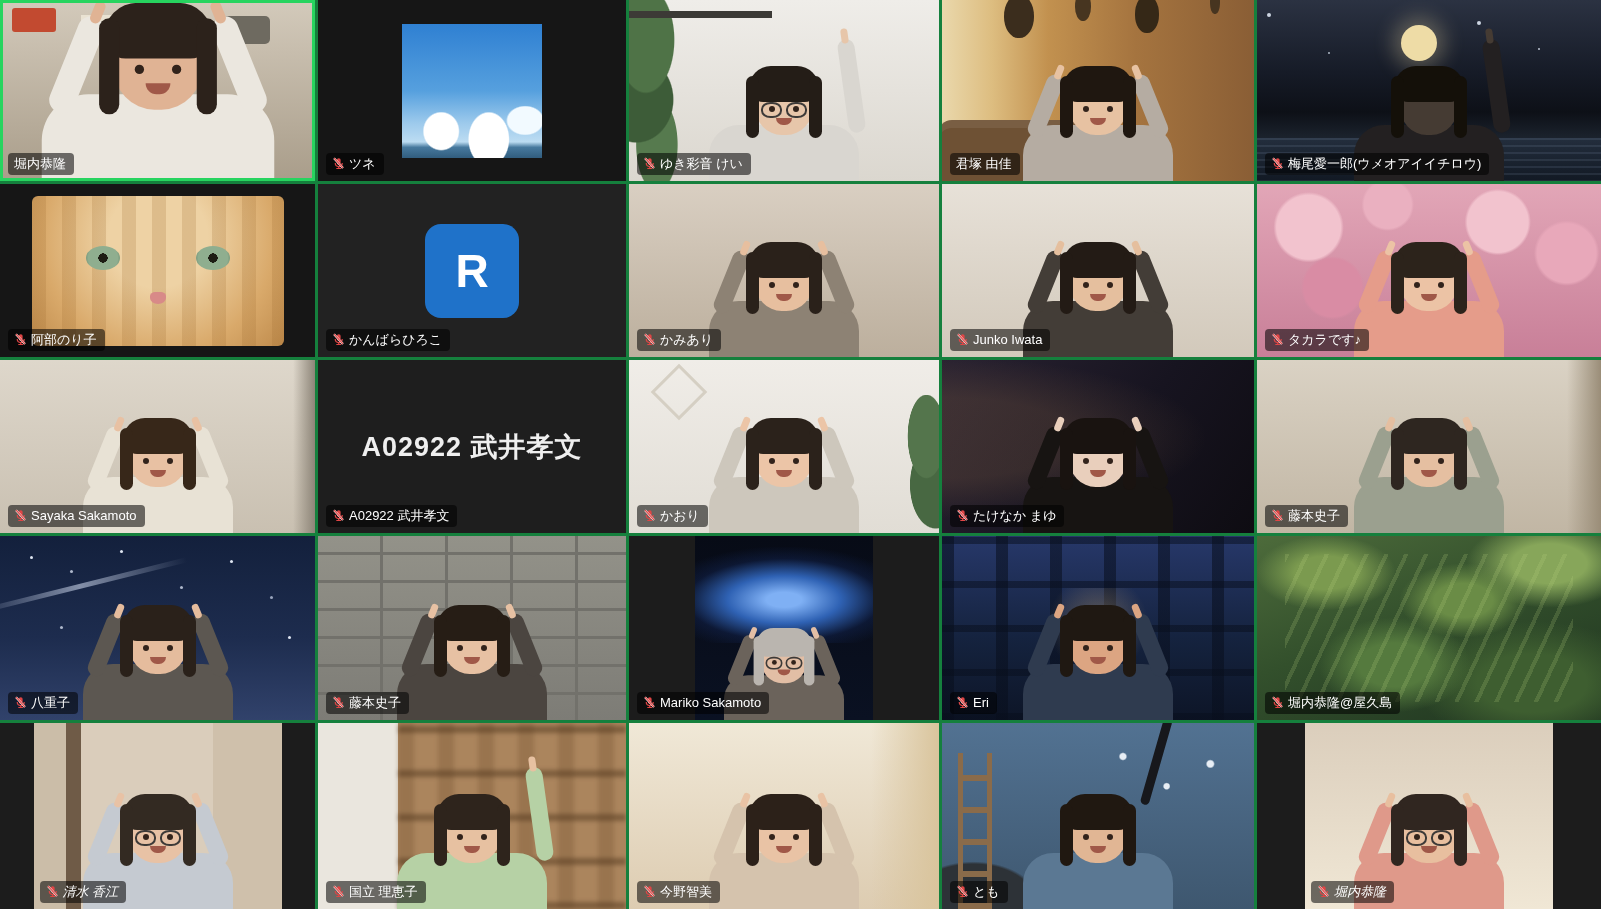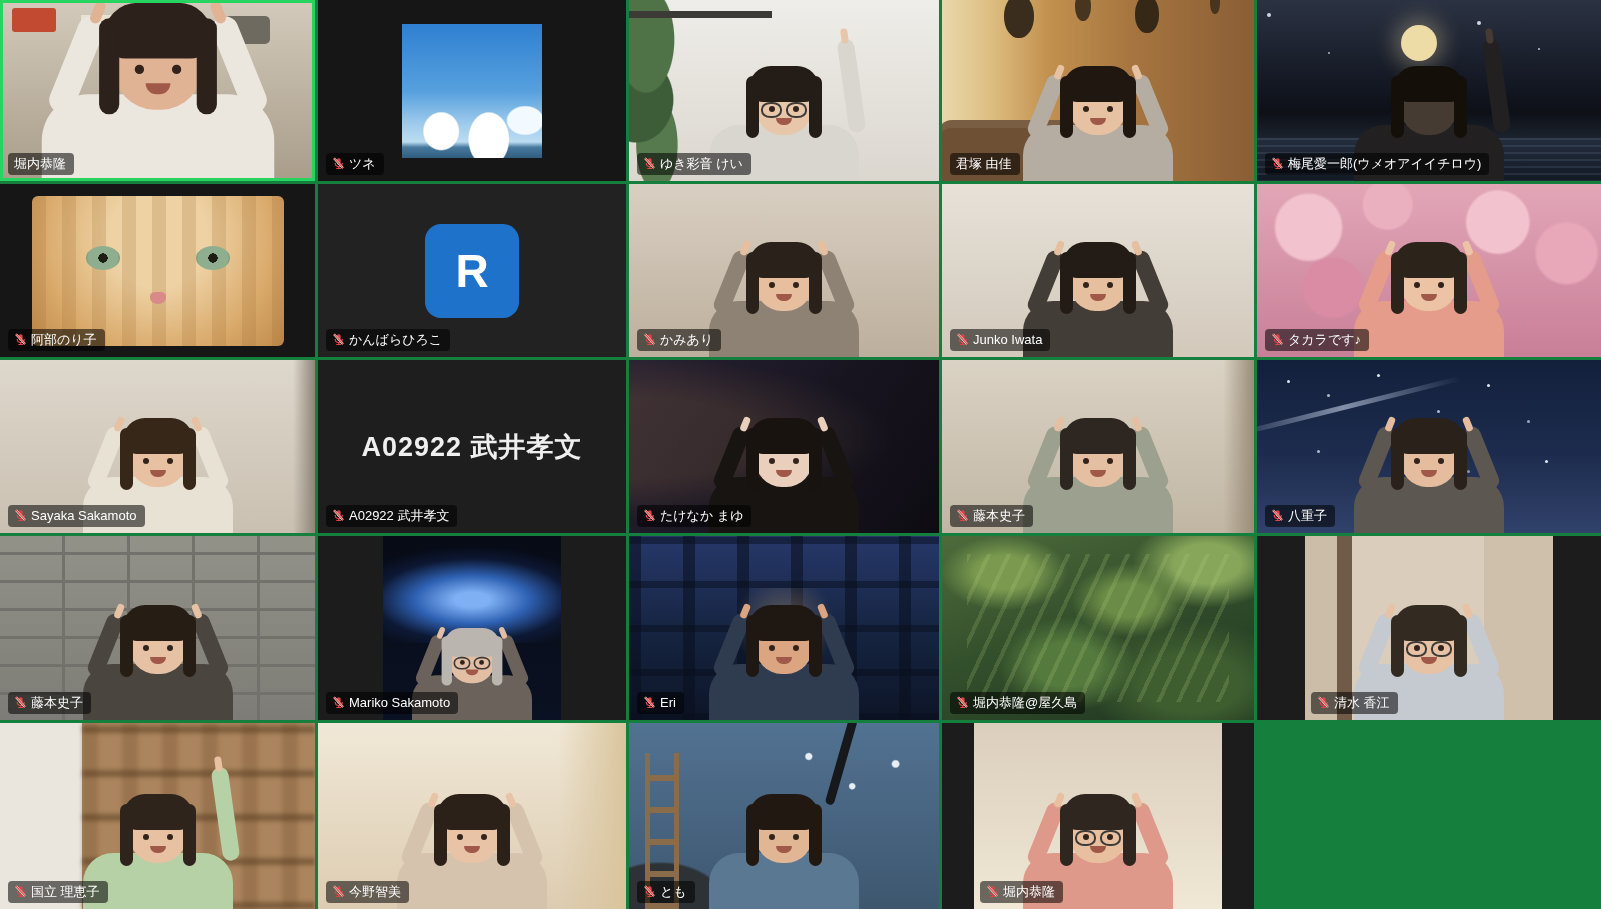--- a/index.html
+++ b/index.html
@@ -57,21 +57,21 @@
   .cat-eye.l{left:54px;} .cat-eye.r{right:54px;}
   .cat-nose{position:absolute;top:96px;left:50%;transform:translateX(-50%);width:16px;height:12px;background:#d88a88;border-radius:40% 40% 60% 60%;}
   .avatar-letter{position:absolute;left:50%;top:50%;transform:translate(-50%,-50%);width:94px;height:94px;border-radius:16px;
     background:var(--avatar-bg,#1f72c9);color:#fff;font-size:46px;font-weight:bold;display:flex;align-items:center;justify-content:center;}
   .card-text{position:absolute;inset:0;display:flex;align-items:center;justify-content:center;color:#efefef;font-size:27px;font-weight:bold;letter-spacing:1px;}
 
   
   .label{position:absolute;left:8px;bottom:6px;z-index:5;display:flex;align-items:center;gap:4px;
     background:rgba(0,0,0,.55);color:var(--label-text,#fff);font-size:13px;line-height:17px;
     padding:2px 8px 3px 6px;border-radius:4px;max-width:calc(100% - 18px);white-space:nowrap;overflow:hidden;}
-  .k-video-43 .label{left:calc(50% - 118px);}
+  .k-video-43 .label{left:calc(50% - 118px);font-style:italic;}
   .mic{flex:0 0 auto;}
 
   
   .scene-home-art .feed::before{left:12px;top:8px;width:44px;height:24px;background:#c24a30;border-radius:3px;
     box-shadow:66px 4px 0 -3px #e9e2d2,212px 10px 0 2px #6e6a60;}
   .scene-bright-plants .feed::before{left:0;top:0;width:30%;height:100%;background:
     radial-gradient(ellipse at 18% 22%,#4f7347 0 26%,rgba(0,0,0,0) 27%),
     radial-gradient(ellipse at 8% 55%,#3d5c38 0 30%,rgba(0,0,0,0) 31%),
     radial-gradient(ellipse at 30% 80%,#567a4e 0 22%,rgba(0,0,0,0) 23%);}
   .scene-bright-plants .feed::after{left:0;top:6%;width:46%;height:7px;background:#3c3a36;}
@@ -399,20 +399,46 @@
         <rect x="6" y="1.5" width="4.6" height="8" rx="2.3" fill="#e04545"></rect>
         <path d="M4 7.5a4.3 4.3 0 0 0 8.6 0" fill="none" stroke="#e04545" stroke-width="1.5"></path>
         <line x1="8.3" y1="12" x2="8.3" y2="14" stroke="#e04545" stroke-width="1.5"></line>
         <line x1="5.3" y1="14.2" x2="11.3" y2="14.2" stroke="#e04545" stroke-width="1.4"></line>
         <line x1="2.5" y1="1.5" x2="13.5" y2="13.5" stroke="#fde8e8" stroke-width="2.6"></line>
         <line x1="2.5" y1="1.5" x2="13.5" y2="13.5" stroke="#e04545" stroke-width="1.4"></line>
       </svg>
       <span class="pname">A02922 武井孝文</span>
     </div>
   </div>
+    <div class="tile k-video scene-hex-shelf pose-horns" style="--skin: #ecc5a7; --hair: #2b221b; --shirt: #cdc7bc; --bg1: #f0ede8; --bg2: #e1ddd5;">
+    <div class="feed">
+        <div class="person">
+          <div class="arm arm-l"></div>
+          <div class="arm arm-r"></div>
+          <div class="head">
+            <div class="hair"></div>
+            <i class="eye el"></i>
+            <i class="eye er"></i>
+            <i class="mouth"></i>
+          </div>
+          <div class="torso"></div>
+        </div>
+      </div>
+    <div class="label">
+      <svg class="mic" width="13" height="13" viewBox="0 0 16 16">
+        <rect x="6" y="1.5" width="4.6" height="8" rx="2.3" fill="#e04545"></rect>
+        <path d="M4 7.5a4.3 4.3 0 0 0 8.6 0" fill="none" stroke="#e04545" stroke-width="1.5"></path>
+        <line x1="8.3" y1="12" x2="8.3" y2="14" stroke="#e04545" stroke-width="1.5"></line>
+        <line x1="5.3" y1="14.2" x2="11.3" y2="14.2" stroke="#e04545" stroke-width="1.4"></line>
+        <line x1="2.5" y1="1.5" x2="13.5" y2="13.5" stroke="#fde8e8" stroke-width="2.6"></line>
+        <line x1="2.5" y1="1.5" x2="13.5" y2="13.5" stroke="#e04545" stroke-width="1.4"></line>
+      </svg>
+      <span class="pname">かおり</span>
+    </div>
+  </div>
     <div class="tile k-video scene-dark-room pose-horns" style="--skin: #e9cfbc; --hair: #191310; --shirt: #171412; --bg1: #262030; --bg2: #121015;">
     <div class="feed">
         <div class="person">
           <div class="arm arm-l"></div>
           <div class="arm arm-r"></div>
           <div class="head">
             <div class="hair"></div>
             <i class="eye el"></i>
             <i class="eye er"></i>
             <i class="mouth"></i>

